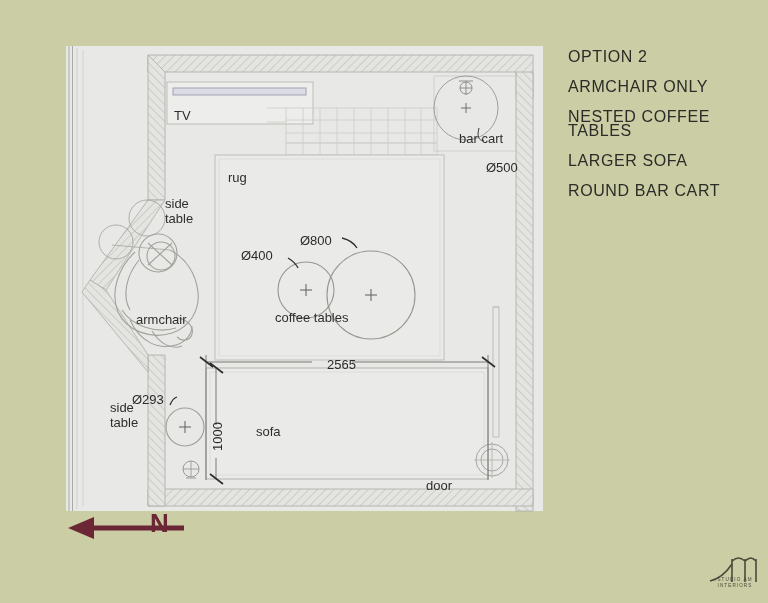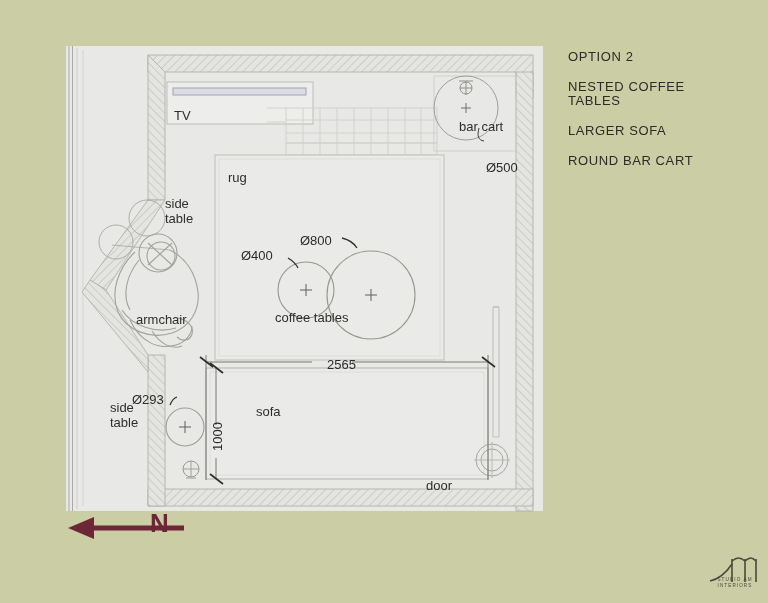--- a/index.html
+++ b/index.html
@@ -14,21 +14,21 @@
   .layer{position:absolute;left:0;top:0;width:768px;height:603px;}
 
   
   #legend{
     position:absolute;
     left:568px;top:50px;
     width:190px;
   }
   .legend-line{
     color:#2b2b28;
-    font-size:13px;
+    font-size:16px;
     letter-spacing:0.6px;
     line-height:14px;
     margin-bottom:16px;
     white-space:pre-line;
   }
 
   
   #north{
     position:absolute;left:62px;top:506px;
     width:130px;height:44px;
@@ -241,40 +241,41 @@
 
       <line x1="216" y1="368" x2="216" y2="425"></line>
       <line x1="216" y1="458" x2="216" y2="479"></line>
       <path d="M210,363 L223,373" stroke="#2d2d2b" stroke-width="1.6"></path>
       <path d="M210,474 L223,484" stroke="#2d2d2b" stroke-width="1.6"></path>
     </g>
 
   </svg>
 
   <div class="plan-label" style="left:174px;top:108px;">TV</div>
-  <div class="plan-label" style="left:459px;top:119px;">bar cart</div>
+  <div class="plan-label" style="left:459px;top:131px;">bar cart</div>
   <div class="plan-label" style="left:228px;top:170px;">rug</div>
   <div class="plan-label" style="left:165px;top:196px;">side
 table</div>
   <div class="plan-label" style="left:136px;top:276px;margin-top:36px;">armchair</div>
   <div class="plan-label" style="left:275px;top:310px;">coffee tables</div>
   <div class="plan-label" style="left:110px;top:400px;">side
 table</div>
-  <div class="plan-label" style="left:256px;top:404px;">sofa</div>
+  <div class="plan-label" style="left:256px;top:424px;">sofa</div>
   <div class="plan-label" style="left:426px;top:478px;text-align:right;">door</div>
 
   <div class="dim-label" style="left:486px;top:160px;">Ø500</div>
   <div class="dim-label" style="left:300px;top:233px;">Ø800</div>
   <div class="dim-label" style="left:241px;top:248px;">Ø400</div>
   <div class="dim-label" style="left:132px;top:392px;">Ø293</div>
   <div class="dim-label" style="left:327px;top:357px;">2565</div>
   <div class="dim-label dim-vert" style="left:210px;top:451px;">1000</div>
 
   <div id="legend">
     <div class="legend-line">OPTION 2</div>
+    <div class="legend-line">ARMCHAIR ONLY</div>
     <div class="legend-line">NESTED COFFEE
 TABLES</div>
     <div class="legend-line">LARGER SOFA</div>
     <div class="legend-line">ROUND BAR CART</div>
   </div>
 
   <svg id="north" viewBox="0 0 130 44">
     <line x1="30" y1="22" x2="122" y2="22" stroke="#6b2736" stroke-width="5"></line>
     <polygon points="6,22 32,11 32,33" fill="#6b2736"></polygon>
   </svg>

